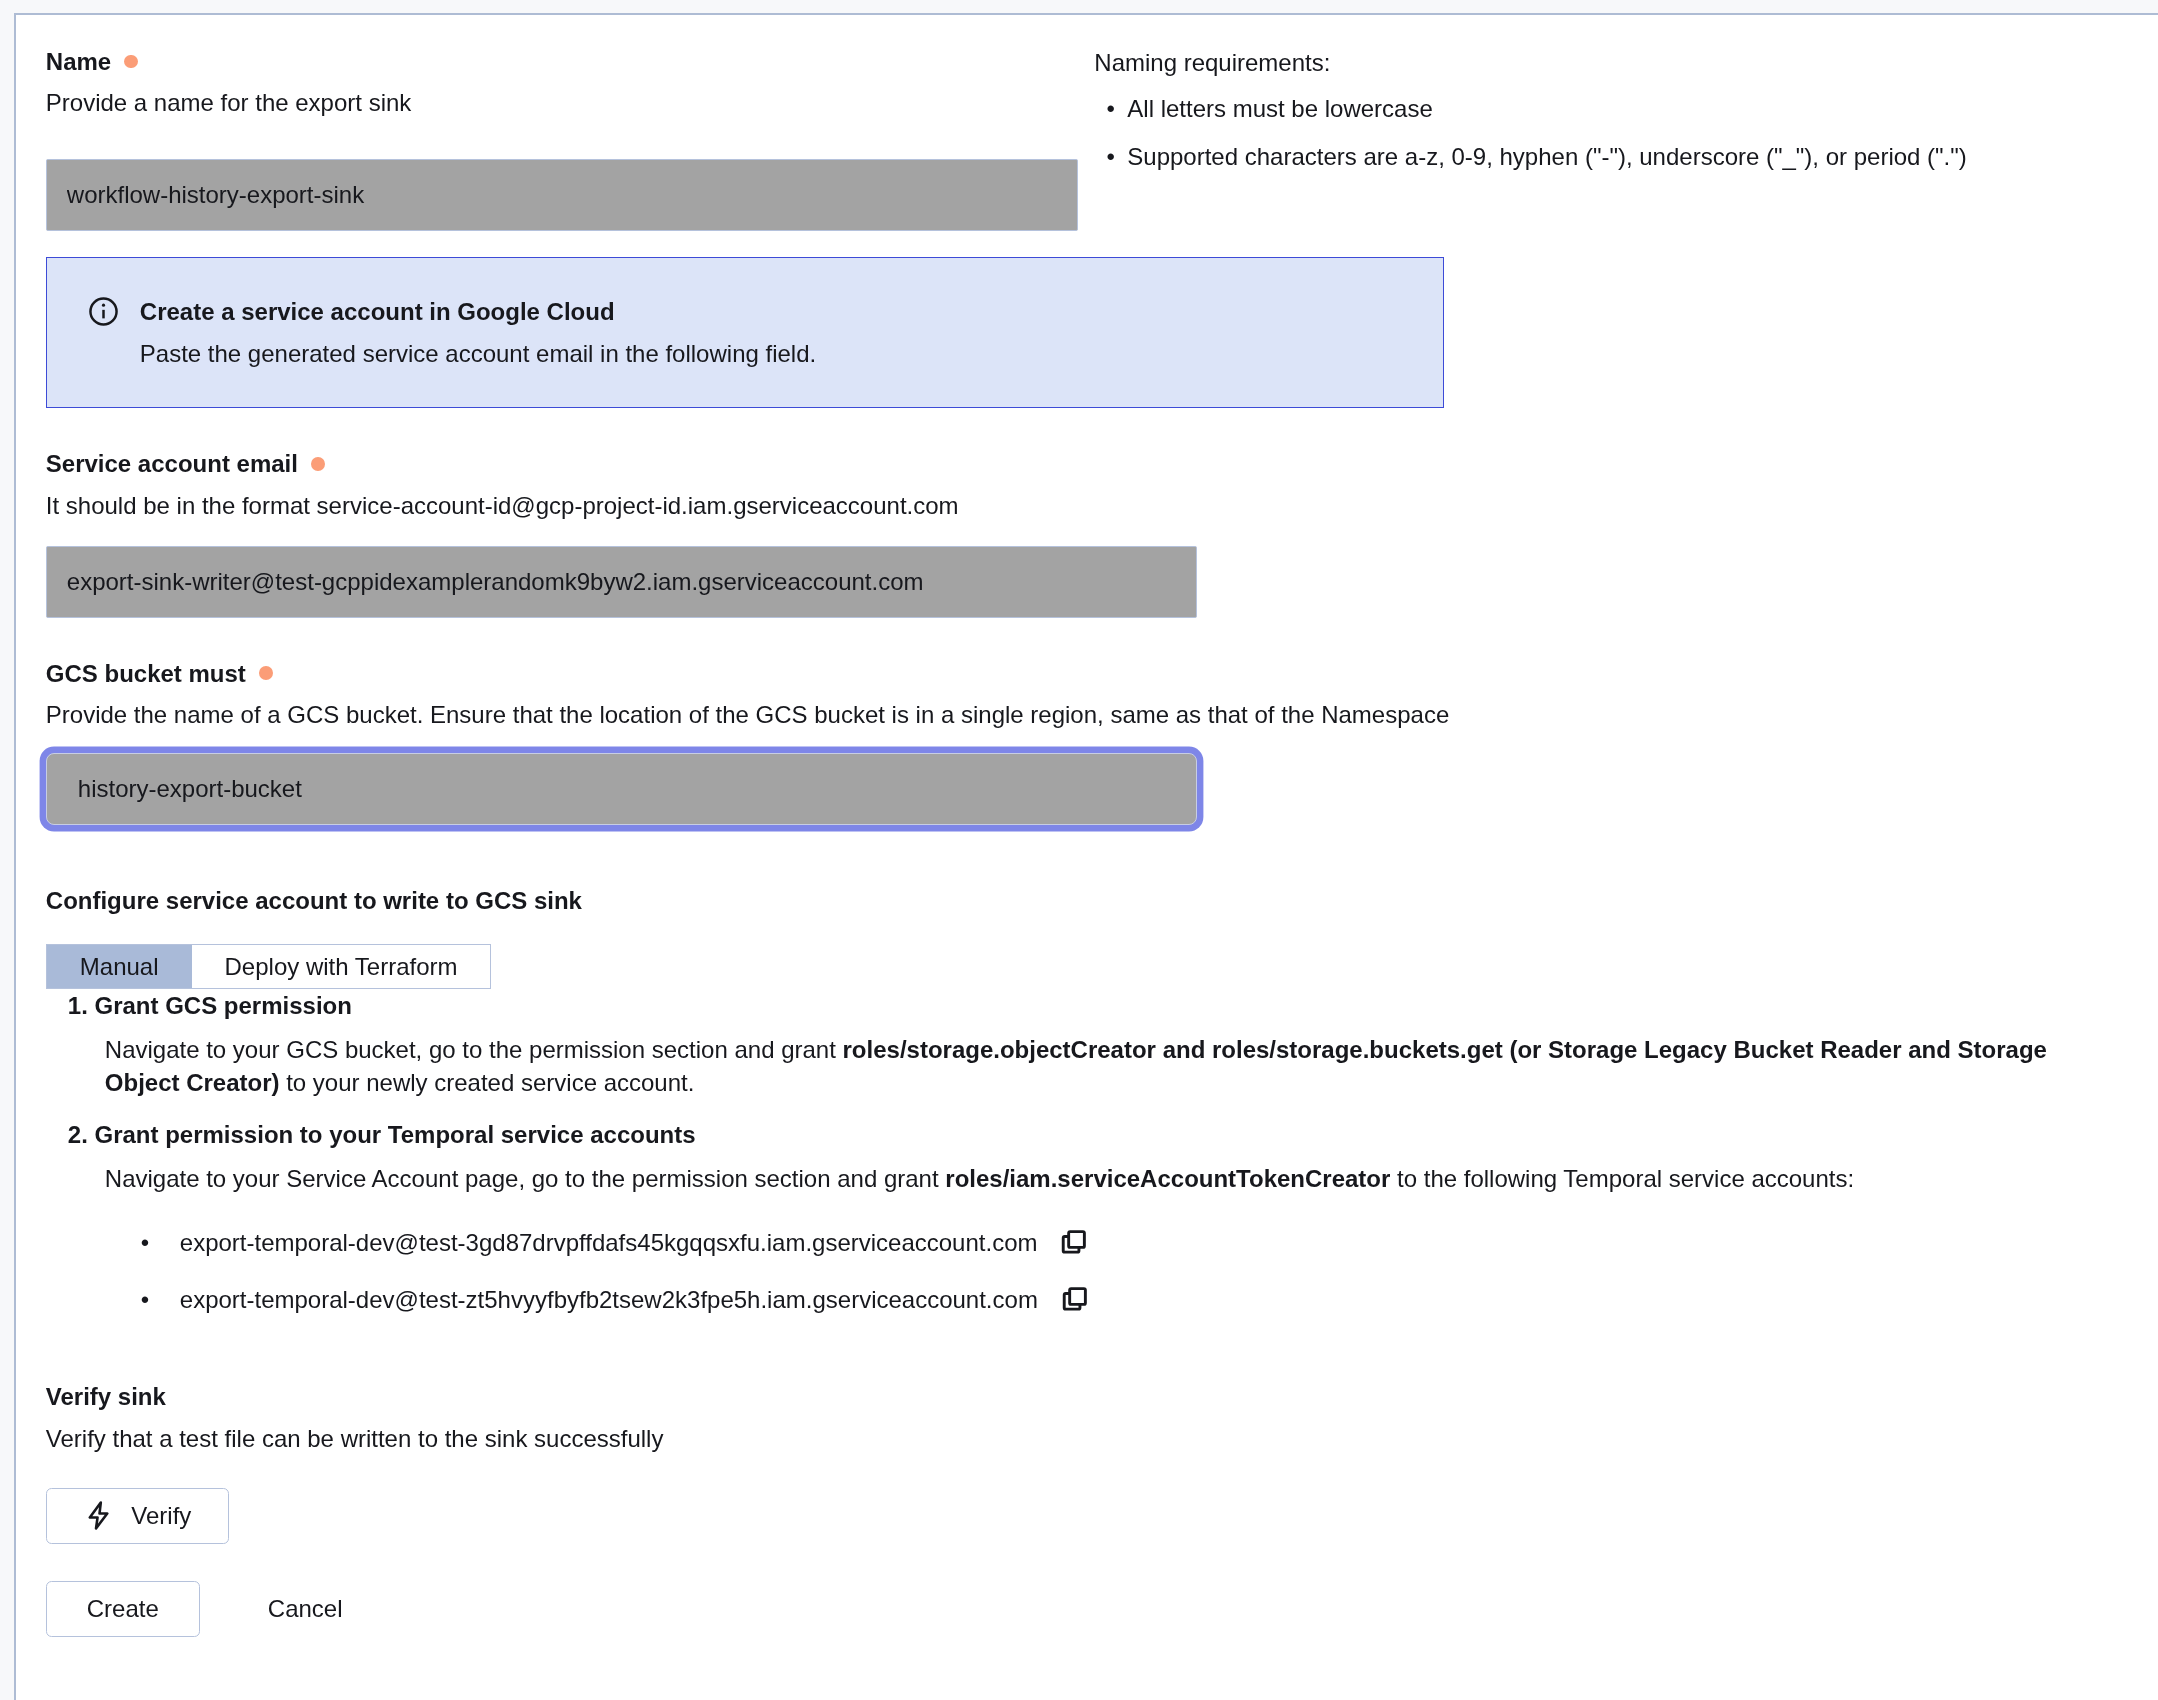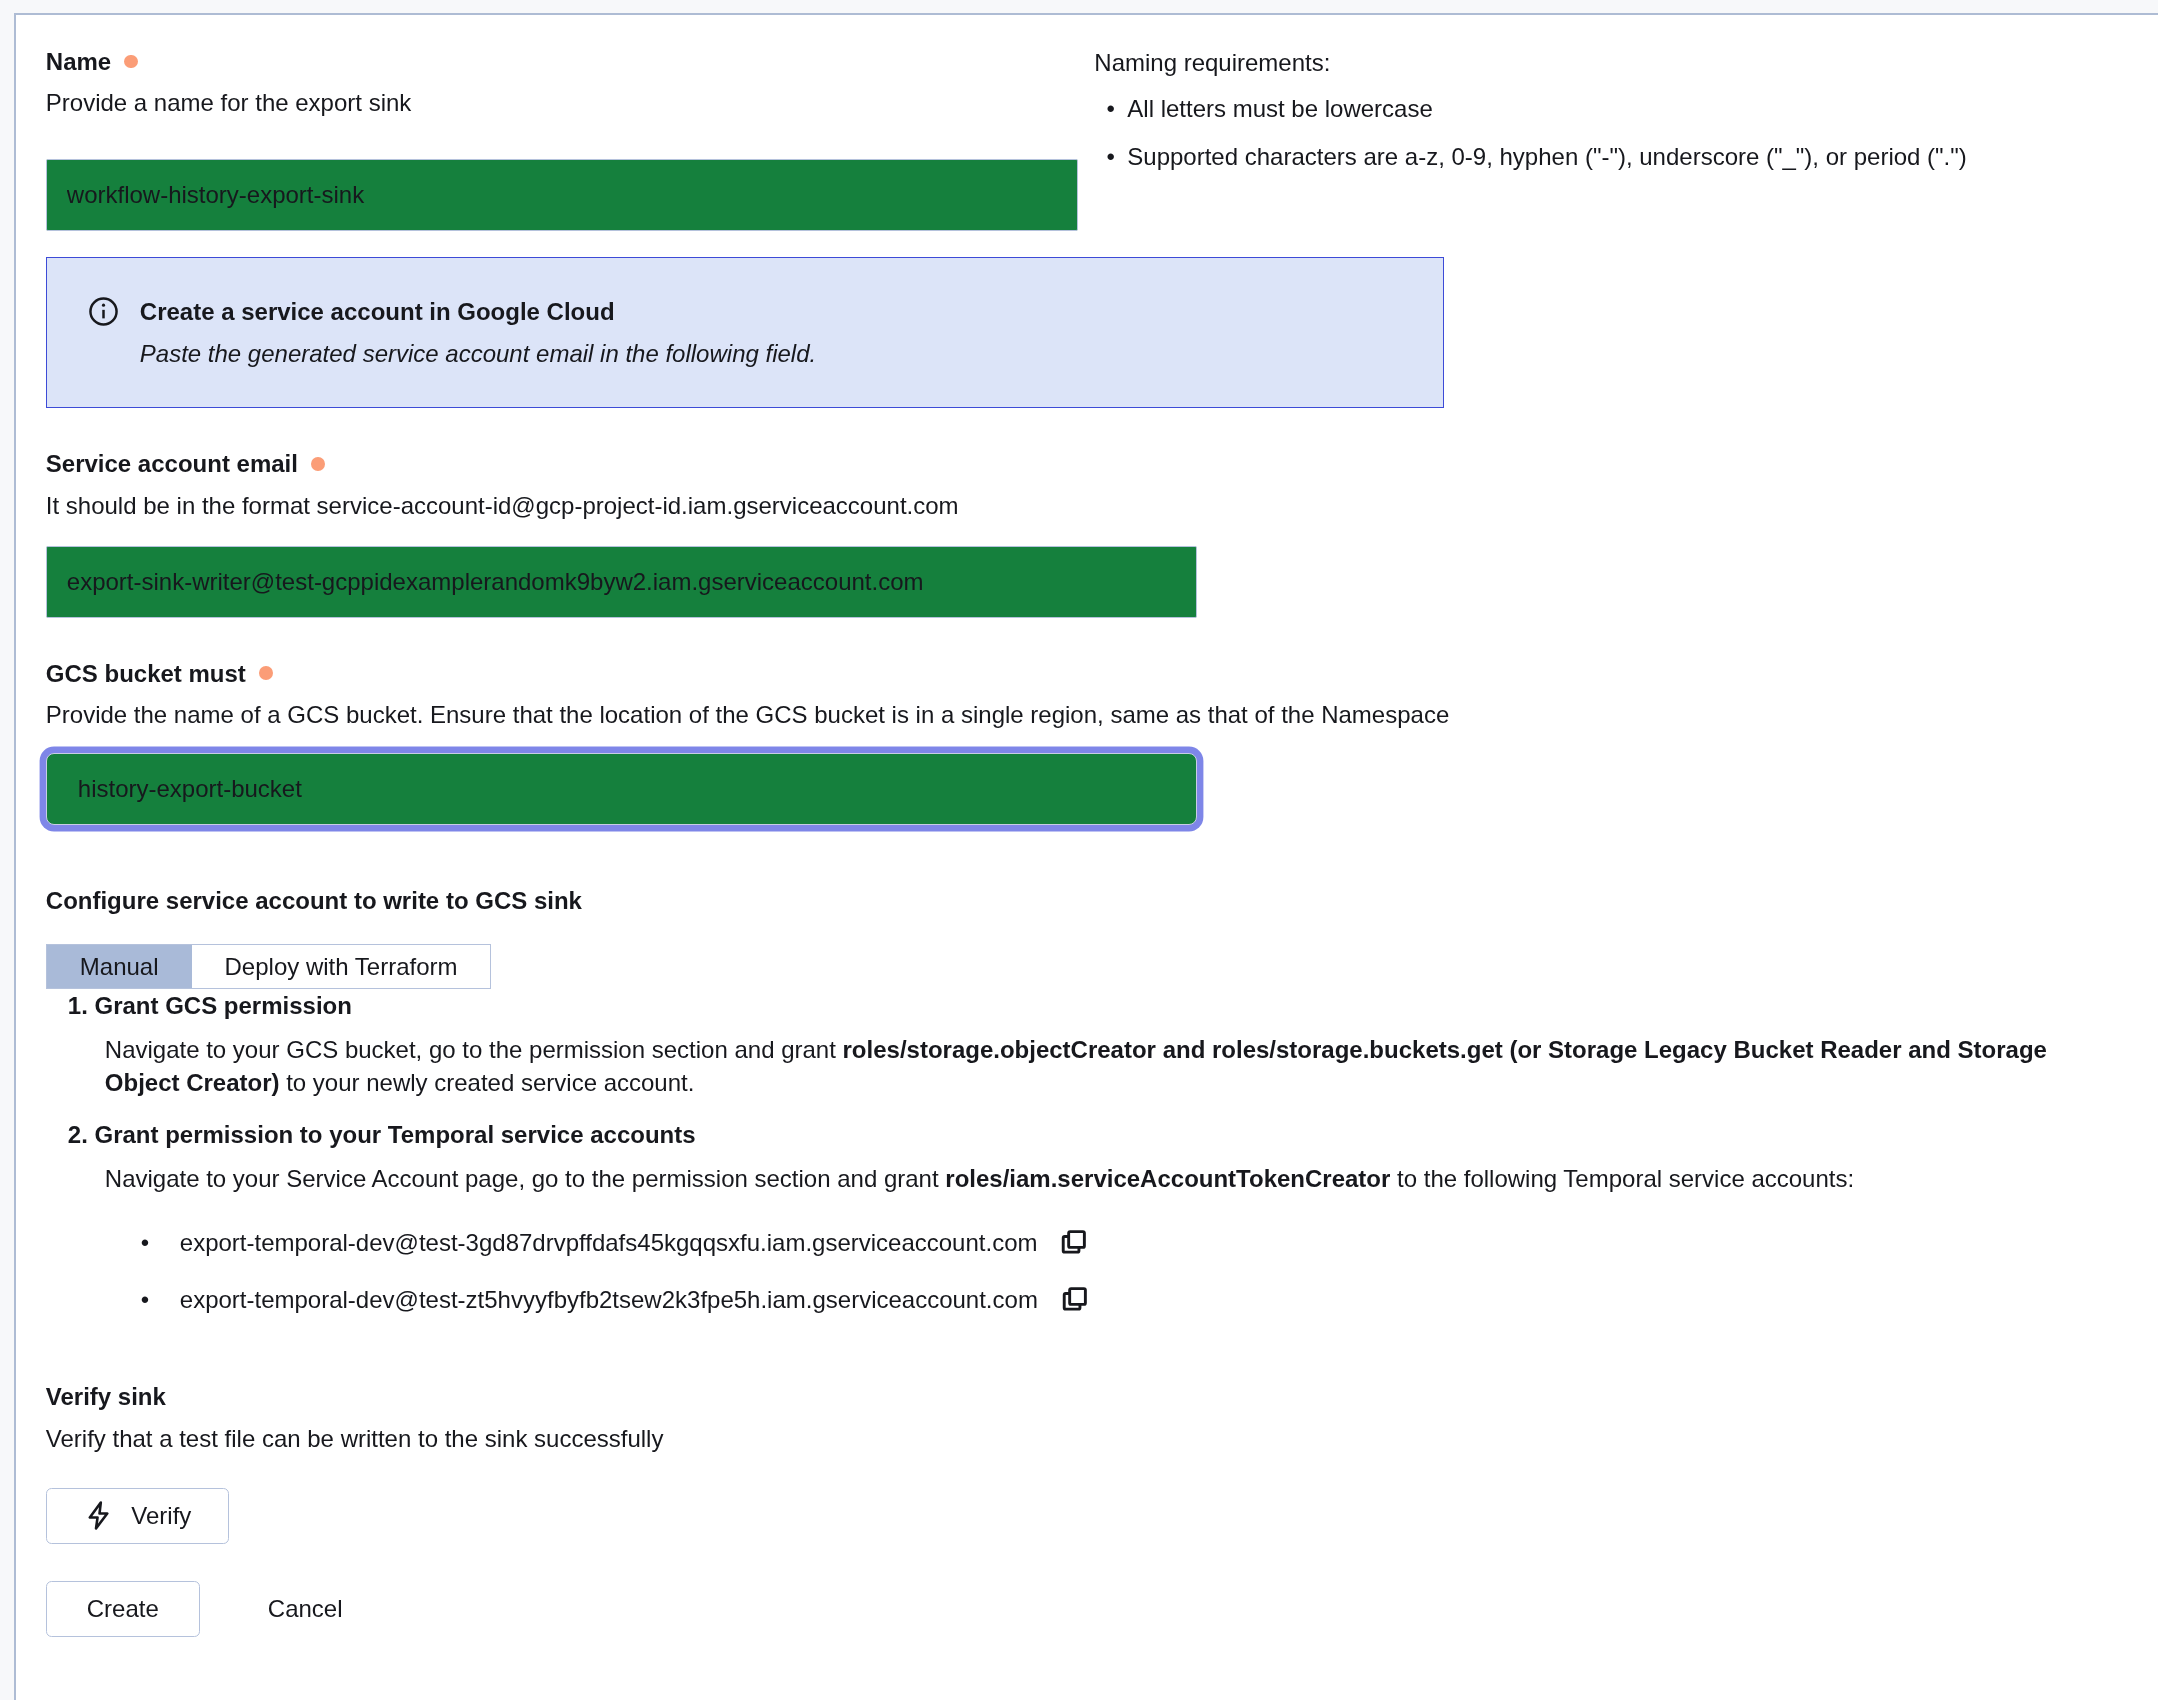--- a/index.html
+++ b/index.html
@@ -31,21 +31,21 @@
     background: var(--required, #fb9d77);
     margin-left: 13px; flex: 0 0 auto;
   }
   .field-desc { margin-top: 9.2px; }
 
   input.text-input {
     display: block;
     height: 72px;
     border: 1.8px solid var(--input-border, #b5c2dc);
     border-radius: 1.8px;
-    background: #15803d;
+    background: #a3a3a3;
     font-family: "Liberation Sans", sans-serif;
     font-size: 24px;
     color: var(--text, #17181d);
     padding: 0 20px;
     outline: none;
   }
   .w-name { width: 1032px; margin-top: 40px; }
   .w-mid  { width: 1151px; }
   input.focused {
     border: 1.8px solid #c7cde4;
@@ -61,21 +61,21 @@
   .info-banner {
     margin-top: 26px;
     width: 1398px;
     border: 1.8px solid var(--banner-border, #3d4bd7);
     background: var(--banner-bg, #dce4f8);
     padding: 37px 40px;
   }
   .info-title-row { display: flex; align-items: center; }
   .info-icon { width: 33px; height: 33px; flex: 0 0 auto; }
   .info-title { font-weight: bold; margin-left: 20px; }
-  .info-body { margin-left: 53px; margin-top: 9.2px; font-style: italic; }
+  .info-body { margin-left: 53px; margin-top: 9.2px; }
 
   .section { margin-top: 40px; }
   .section-heading { font-weight: bold; font-size: 24px; margin-top: 59px; }
 
   .tabs {
     margin-top: 27.5px;
     display: inline-flex;
     border: 1.8px solid var(--input-border, #b5c2dc);
   }
   .tab {

